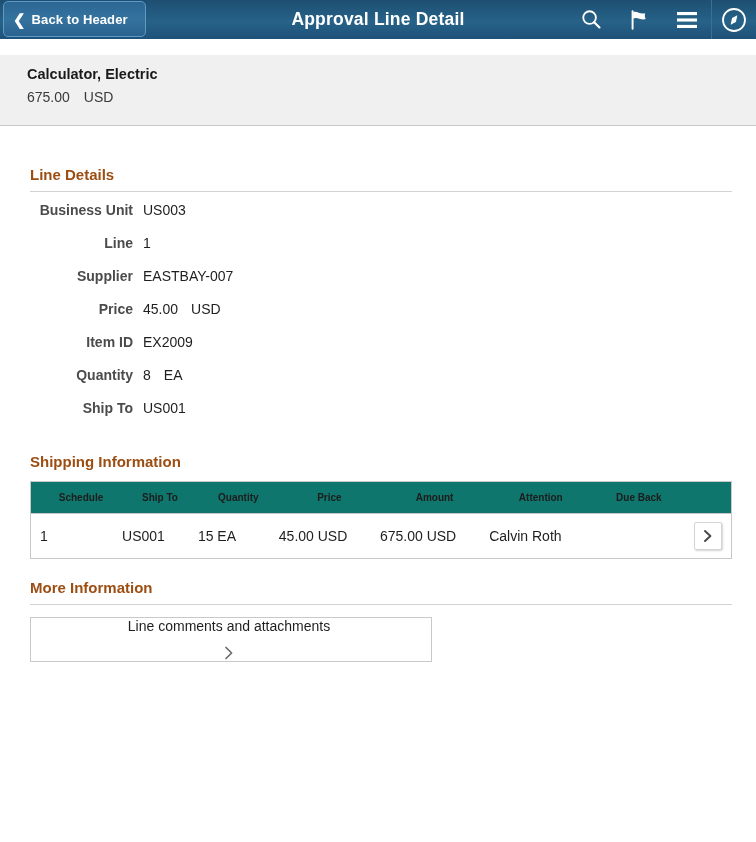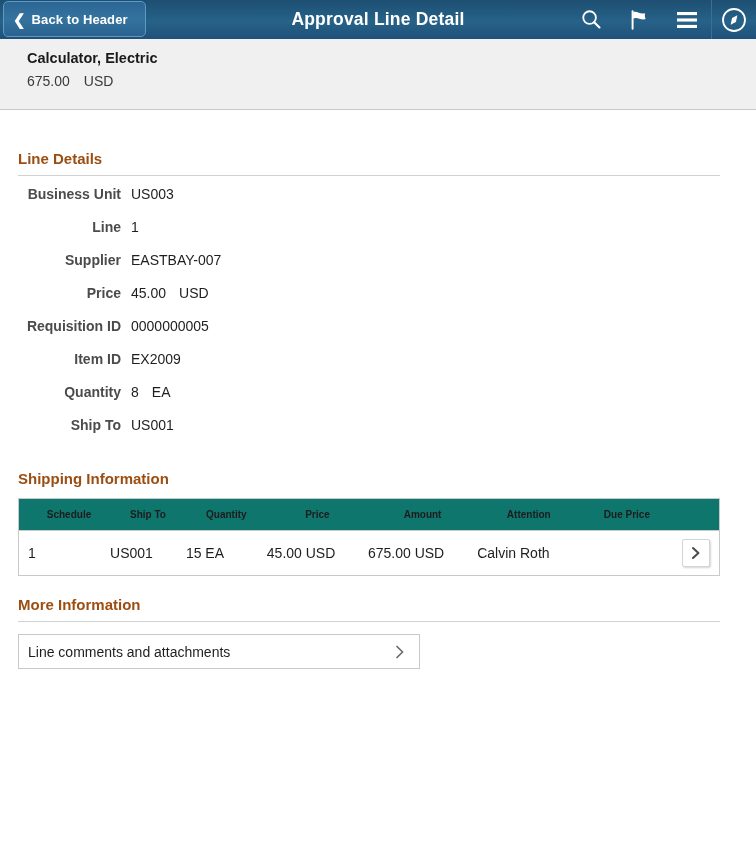--- a/index.html
+++ b/index.html
@@ -82,37 +82,38 @@
   .icobtn.sep { border-left: 1px solid #3f6e92; width: 45px; }
   .icobtn svg { display: block; }
 
   
   .subhead {
     width: 756px;
     height: 71px;
     background: #f0f0f0;
     border-bottom: 1px solid #c9c9c9;
     padding: 9px 0 0 27px;
+    margin-top: 16px;
   }
   .subhead .sh-title {
     font-size: 14.5px;
     font-weight: bold;
     color: #1a1a1a;
     line-height: 20px;
   }
   .subhead .sh-amt {
     font-size: 14px;
     color: #3a3a3a;
     line-height: 22px;
     margin-top: 2px;
   }
   .subhead .sh-amt .cur { margin-left: 14px; }
 
   
-  .content { padding: 0 18px; }
+  .content { padding: 0 30px; }
 
   .sect-title {
     color: #9c4e12;
     font-size: 15px;
     font-weight: bold;
     margin: 0;
     padding-top: 40px;
     line-height: 18px;
   }
   .sect-title.tight { padding-top: 20px; }
@@ -198,28 +199,29 @@
     align-items: center;
     justify-content: center;
     cursor: pointer;
   }
   .rowbtn svg { display: block; }
 
   
   .morebox {
     margin-top: 12px;
     width: 402px;
-    height: 35px;
+    height: 45px;
     border: 1px solid #c9c9c9;
     background: #ffffff;
     display: flex;
     align-items: center;
     justify-content: space-between;
     padding: 0 13px 0 9px;
     cursor: pointer;
+    flex-direction: column;
   }
   .morebox .mtxt {
     font-size: 14px;
     color: #1e1e1e;
   }
   .morebox .mchev svg { display: block; }
 </style>
 </head>
 <body>
 
@@ -295,24 +297,20 @@
         <div class="flabel">Line</div>
         <div class="fvalue"><span>1</span></div>
       </div>
       <div class="frow">
         <div class="flabel">Supplier</div>
         <div class="fvalue"><span>EASTBAY-007</span></div>
       </div>
       <div class="frow">
         <div class="flabel">Price</div>
         <div class="fvalue"><span>45.00</span><span class="unit">USD</span></div>
-      </div>
-      <div class="frow">
-        <div class="flabel">Requisition ID</div>
-        <div class="fvalue"><span>0000000005</span></div>
       </div>
       <div class="frow">
         <div class="flabel">Item ID</div>
         <div class="fvalue"><span>EX2009</span></div>
       </div>
       <div class="frow">
         <div class="flabel">Quantity</div>
         <div class="fvalue"><span>8</span><span class="unit">EA</span></div>
       </div>
       <div class="frow">
@@ -326,21 +324,21 @@
   <div class="tablewrap">
     <table class="ship">
       <thead>
         <tr id="ship-head">
             <th class="c0">Schedule</th>
             <th class="c1">Ship To</th>
             <th class="c2">Quantity</th>
             <th class="c3">Price</th>
             <th class="c4">Amount</th>
             <th class="c5">Attention</th>
-            <th class="c6">Due Price</th>
+            <th class="c6">Due Back</th>
             <th class="c7"></th>
           </tr>
       </thead>
       <tbody id="ship-body">
           <tr>
             <td class="c0">1</td>
             <td class="c1">US001</td>
             <td class="c2">15 EA</td>
             <td class="c3">45.00 USD</td>
             <td class="c4">675.00 USD</td>

